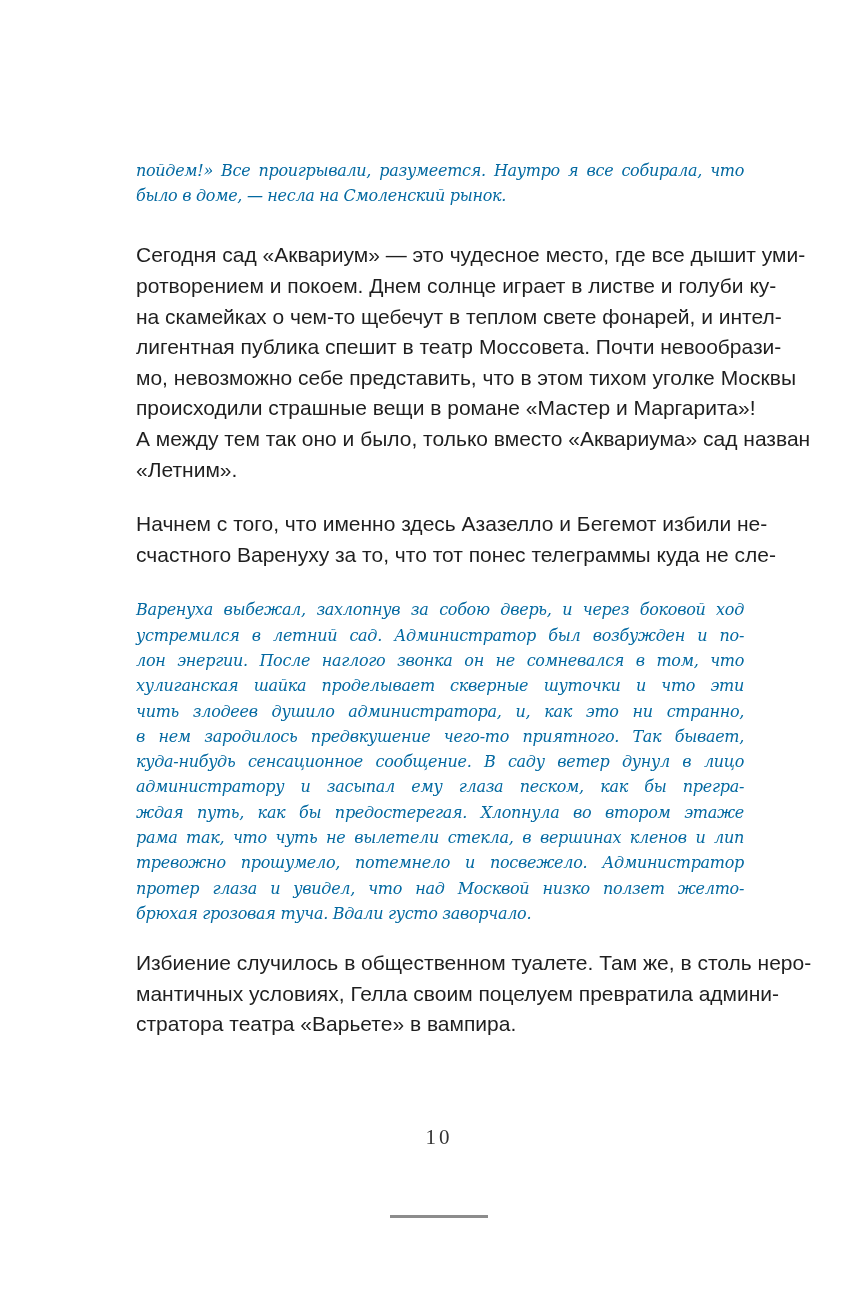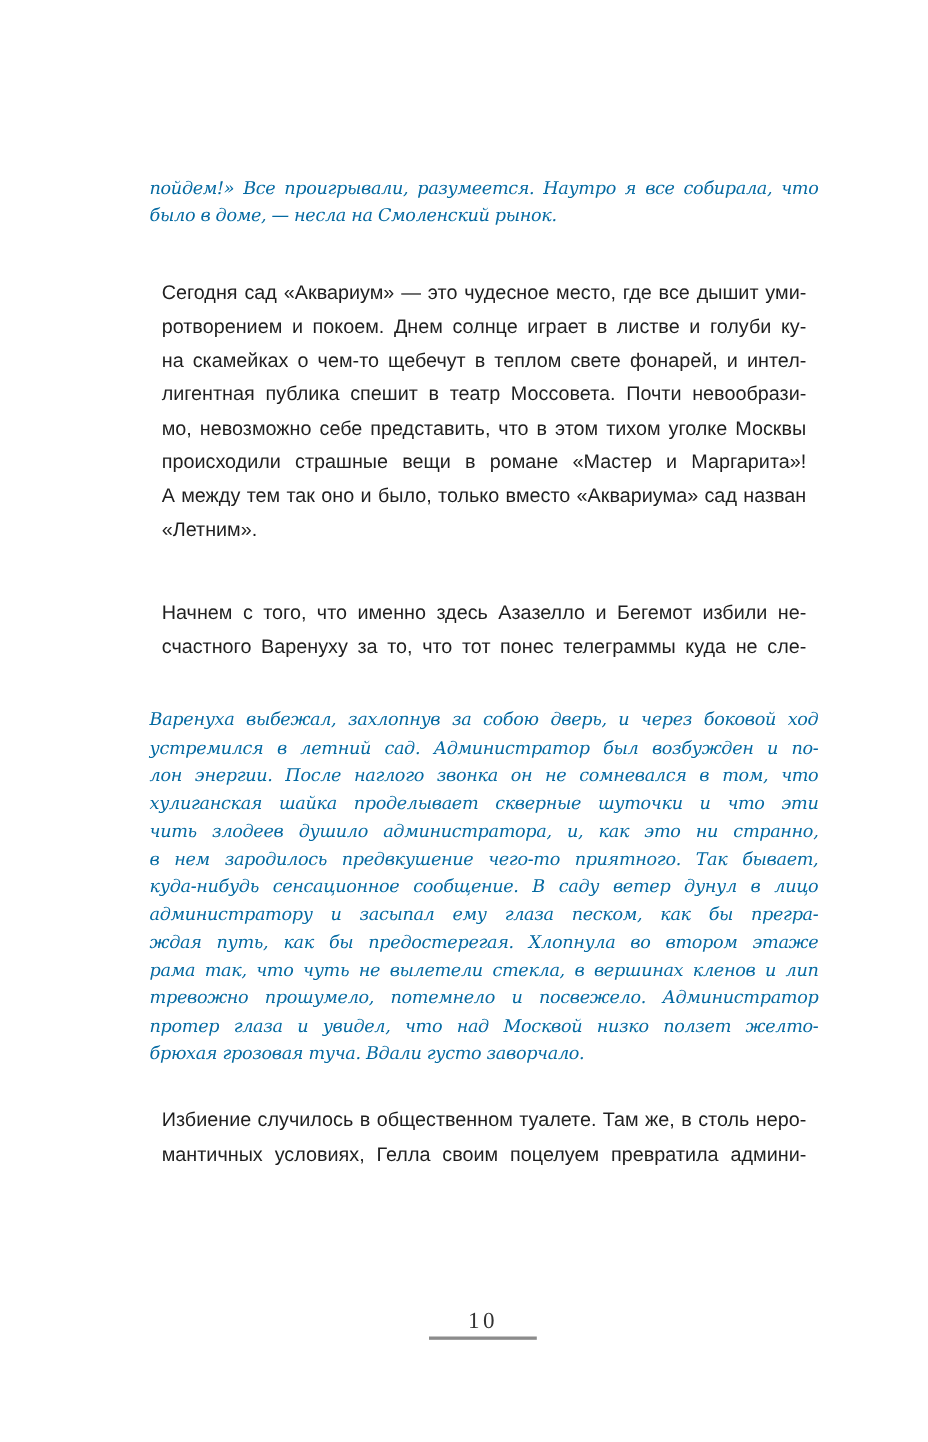--- a/index.html
+++ b/index.html
@@ -10,34 +10,34 @@
     font-style: italic;
     font-size: 16px;
     line-height: 25.2px;
     text-align: justify;
     color: #0369a1;
     margin: 0;
     letter-spacing: -0.3px;
   }
   .p-sans {
     font-family: "Liberation Sans", "DejaVu Sans", sans-serif;
-    font-size: 18px;
+    font-size: 21px;
     line-height: 30.6px;
     text-align: justify;
     color: #1f1f1f;
-    margin: 11px;
+    margin: 0;
   }
   .line { display: block; text-align: justify; text-align-last: justify; white-space: nowrap; }
   .line.last { text-align-last: left; }
   .gap1 { height: 32px; }
   .gap2 { height: 24px; }
   .gap3 { height: 27px; }
   .gap4 { height: 22px; }
   .folio {
-    position: absolute; left: 390px; top: 1188px; width: 98px;
+    position: absolute; left: 390px; top: 1125px; width: 98px;
     text-align: center;
     font-family: "Liberation Serif", "DejaVu Serif", serif;
     font-size: 21px; letter-spacing: 3px; color: #333;
   }
   .folio-rule {
     position: absolute; left: 390px; top: 1215px; width: 98px; height: 3px; background: #8c8c8c;
   }
 </style>
 </head>
 <body>
@@ -85,18 +85,19 @@
     <span class="line">тревожно прошумело, потемнело и посвежело. Администратор</span>
     <span class="line">протер глаза и увидел, что над Москвой низко ползет желто-</span>
     <span class="line last">брюхая грозовая туча. Вдали густо заворчало.</span>
   </p>
 
   <div class="gap4"></div>
 
   <p class="p-sans">
     <span class="line">Избиение случилось в общественном туалете. Там же, в столь неро-</span>
     <span class="line">мантичных условиях, Гелла своим поцелуем превратила админи-</span>
+    <span class="line last">стратора театра «Варьете» в вампира.</span>
   </p>
 
 </div>
 
 <div class="folio">10</div>
 <div class="folio-rule"></div>
 
 </body></html>

